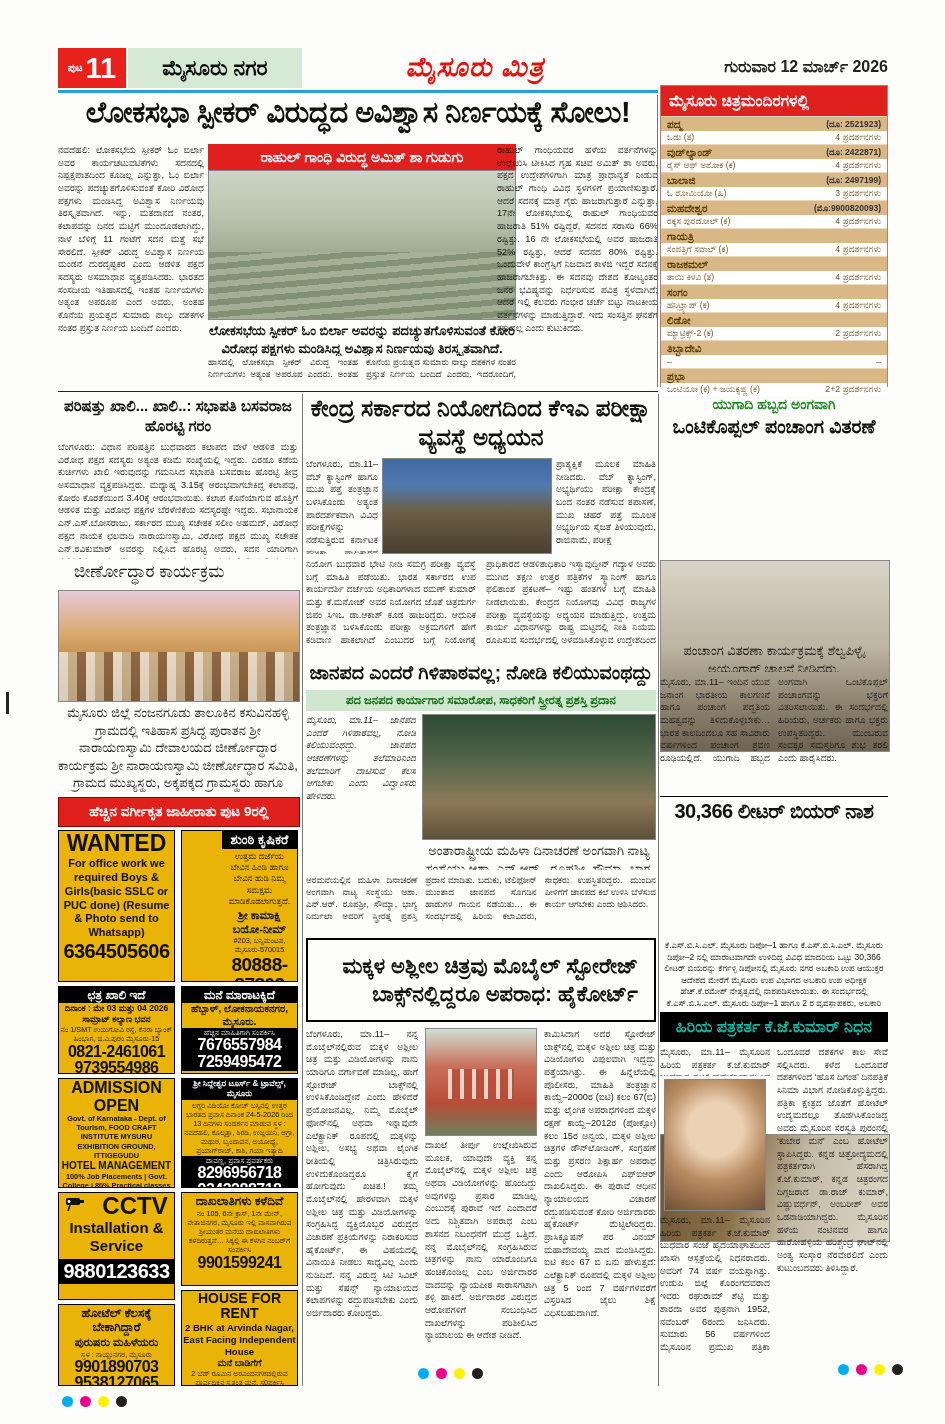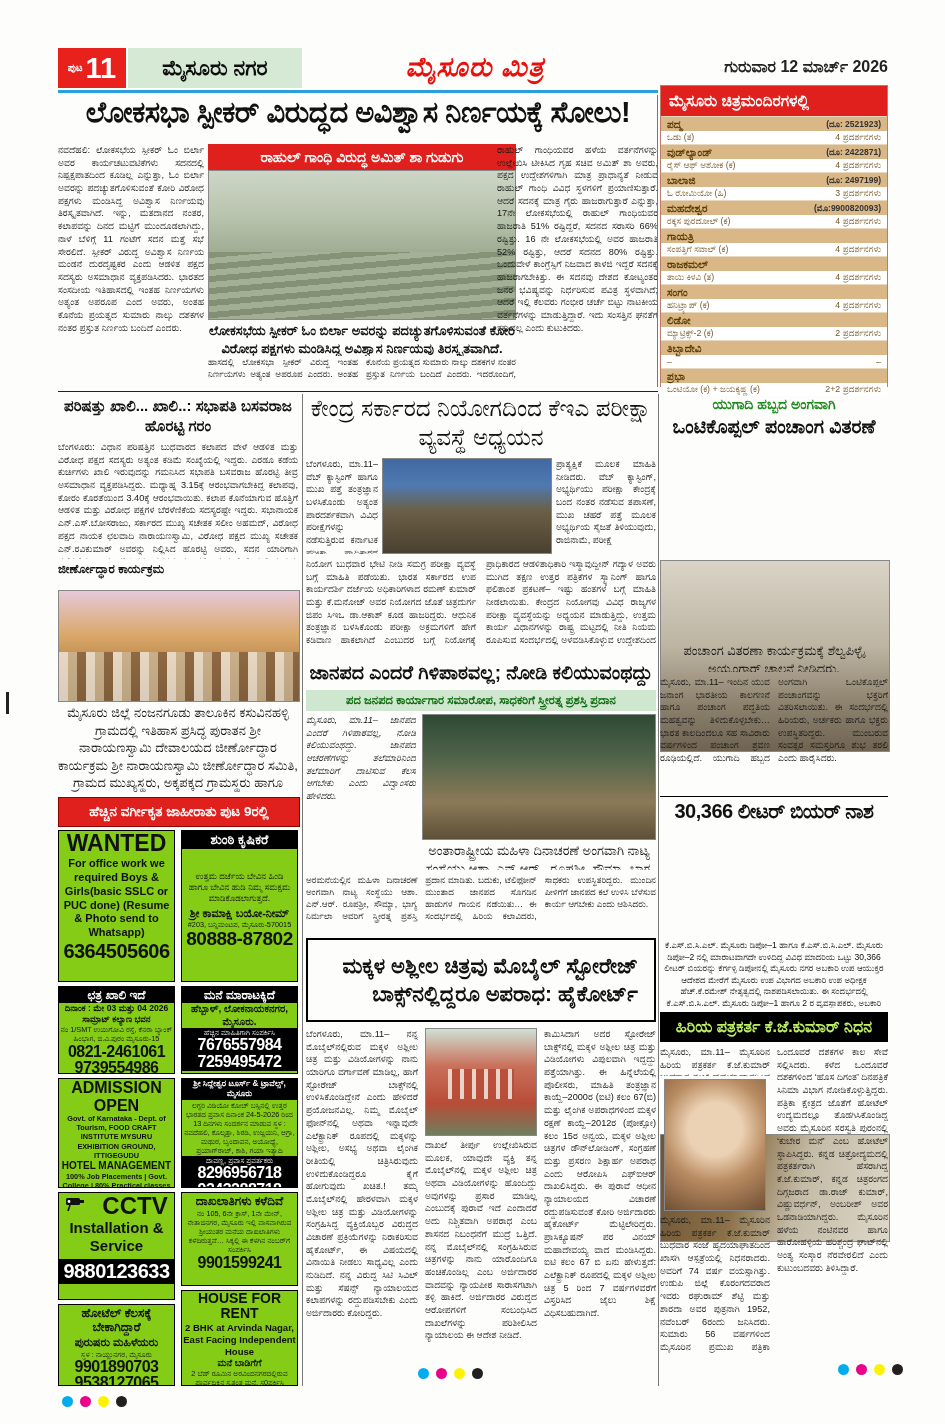--- a/index.html
+++ b/index.html
@@ -16,45 +16,45 @@
   .sectionbox{background:#d6e9d4;display:flex;align-items:center;justify-content:center;
               font-size:21px;font-weight:bold;color:#0d0d0d;}
   .masthead{color:#e8100c;font-size:27px;font-weight:bold;font-style:italic;text-align:center;letter-spacing:1px;}
   .dateline{font-size:16px;font-weight:bold;text-align:right;color:#222;}
   .rule-blue{background:#2aa0d8;}
   .rule-thin{background:#333;}
   .vrule{background:#777;width:1px;}
   .hrule{background:#222;height:1px;}
   
   .h-lead{font-size:29px;font-weight:bold;text-align:center;line-height:1.05;letter-spacing:-0.5px;}
-  .h-mid{font-size:23px;font-weight:normal;text-align:center;line-height:1.25;}
+  .h-mid{font-size:23px;font-weight:bold;text-align:center;line-height:1.25;}
   .h-small{font-size:15px;font-weight:bold;text-align:center;line-height:1.35;}
-  .h-left{font-size:12px;font-weight:bold;}
+  .h-left{font-size:17px;font-weight:normal;margin-left:16px;}
   .strap-red{background:#e0201c;color:#fff;font-weight:bold;font-size:14px;
              display:flex;align-items:center;justify-content:center;}
   .strap-green{background:#cfe7cf;color:#0a6a0a;font-weight:bold;font-size:11.5px;
                display:flex;align-items:center;justify-content:center;}
   .kicker-green{color:#1e8a1e;font-weight:bold;font-size:14px;text-align:center;}
   .h-box{border:2px solid #000;font-size:21px;font-weight:bold;text-align:right;line-height:1.35;
          display:flex;align-items:center;justify-content:center;padding:4px 16px;box-sizing:border-box;}
-  .h-bar{background:#000;color:#bef264;font-size:16px;font-weight:bold;display:flex;align-items:center;justify-content:center;}
+  .h-bar{background:#000;color:#14b8a6;font-size:16px;font-weight:bold;display:flex;align-items:center;justify-content:center;}
   
   #cinema{border:1px solid #c07868;box-sizing:border-box;background:#fff;}
   .cin-title{background:#e0201c;color:#fff;font-weight:bold;font-size:15.5px;
              display:flex;align-items:center;padding-left:8px;height:30px;}
   .cin-theatre{background:#d9b787;display:flex;justify-content:space-between;align-items:center;
                padding:0 6px;height:14px;border-top:1px solid #e8d8c0;}
   .cin-theatre .tn{font-size:10.5px;font-weight:bold;color:#5a3c00;}
   .cin-theatre .tp{font-size:8.5px;font-weight:bold;color:#333;}
   .cin-film{background:#fff;display:flex;justify-content:space-between;align-items:center;
             padding:0 6px;height:13px;}
   .cin-film .fn{font-size:8.8px;color:#7a5a28;}
   .cin-film .fs{font-size:8.8px;color:#7a5a28;}
   
-  .ad{border:1.6px solid #000;box-sizing:border-box;background:#84cc16;overflow:hidden;text-align:center;}
+  .ad{border:1.6px solid #000;box-sizing:border-box;background:#eab308;overflow:hidden;text-align:center;}
   .ad .inv{background:#000;color:#fff;}
   .ad .t-en-big{font-size:21px;font-weight:bold;line-height:1.1;}
   .ad .t-kn{font-size:13px;font-weight:bold;padding:1px 0;}
   .ad .b-md{font-size:11px;font-weight:bold;line-height:1.25;}
   .ad .b-sm{font-size:8.6px;line-height:1.3;}
   .ad .b-xs{font-size:7.3px;line-height:1.25;}
   .ad .ph{font-size:19px;font-weight:bold;letter-spacing:-0.5px;line-height:1.05;}
   .ad .ph-sm{font-size:16px;font-weight:bold;letter-spacing:-0.5px;line-height:1.05;}
   .ads-banner{background:#e0201c;border:1px solid #8c0000;color:#fff;font-weight:bold;font-size:13.5px;
               display:flex;align-items:center;justify-content:center;}
@@ -290,23 +290,23 @@
   <div class="abs ads-banner" style="left:58px;top:797px;width:240px;height:28px;">
     <span>ಹೆಚ್ಚಿನ ವರ್ಗೀಕೃತ ಜಾಹೀರಾತು ಪುಟ 9ರಲ್ಲಿ</span>
   </div>
 
   <div class="abs ad" style="left:58px;top:830px;width:117px;height:152px;">
     <div class="t-en-big" style="font-size:23px;">WANTED</div>
     <div class="b-md" style="padding:1px 3px;">For office work we required Boys &amp; Girls(basic SSLC or PUC done) (Resume &amp; Photo send to Whatsapp)</div>
     <div class="ph" style="font-size:20px;">6364505606</div>
   </div>
 
-  <div class="abs ad" style="left:181px;top:830px;width:117px;height:152px;">
+  <div class="abs ad" style="left:181px;top:830px;width:117px;height:152px;padding-left:40px;">
     <div class="t-kn inv">ಶುಂಠಿ ಕೃಷಿಕರೆ</div>
-    <div class="b-sm" style="padding:2px 3px;margin-top:20px;">ಉತ್ತಮ ದರ್ಜೆಯ ಬೇವಿನ ಹಿಂಡಿ ಹಾಗೂ ಬೇವಿನ ಹುಡಿ ನಿಮ್ಮ ಸಮಕ್ಷಮ ಮಾಡಿಕೊಡಲಾಗುತ್ತದೆ.</div>
+    <div class="b-sm" style="padding:2px 3px;">ಉತ್ತಮ ದರ್ಜೆಯ ಬೇವಿನ ಹಿಂಡಿ ಹಾಗೂ ಬೇವಿನ ಹುಡಿ ನಿಮ್ಮ ಸಮಕ್ಷಮ ಮಾಡಿಕೊಡಲಾಗುತ್ತದೆ.</div>
     <div class="b-md">ಶ್ರೀ ಕಾಮಾಕ್ಷಿ ಬಯೋ-ನೀಮ್</div>
     <div class="b-xs">#203, ಬನ್ನಿಮಂಟಪ, ಮೈಸೂರು-570015</div>
     <div class="ph">80888-87802</div>
   </div>
 
   <div class="abs ad" style="left:58px;top:986px;width:117px;height:88px;">
     <div class="t-kn inv" style="font-size:12px;">ಛತ್ರ ಖಾಲಿ ಇದೆ</div>
     <div class="b-sm" style="font-weight:bold;">ದಿನಾಂಕ : ಮೇ 03 ಮತ್ತು 04 2026 ಸಾಮ್ರಾಟ್ ಕಲ್ಯಾಣ ಭವನ</div>
     <div class="b-xs">ನಂ 1/SMT ಉಯಿಗೋವಿ ರಸ್ತೆ, ಕೆನರಾ ಬ್ಯಾಂಕ್ ಹಿಂಭಾಗ, ಜಿ.ವಿ.ಪುರಂ ಮೈಸೂರು-15</div>
     <div class="ph-sm">0821-2461061</div>

